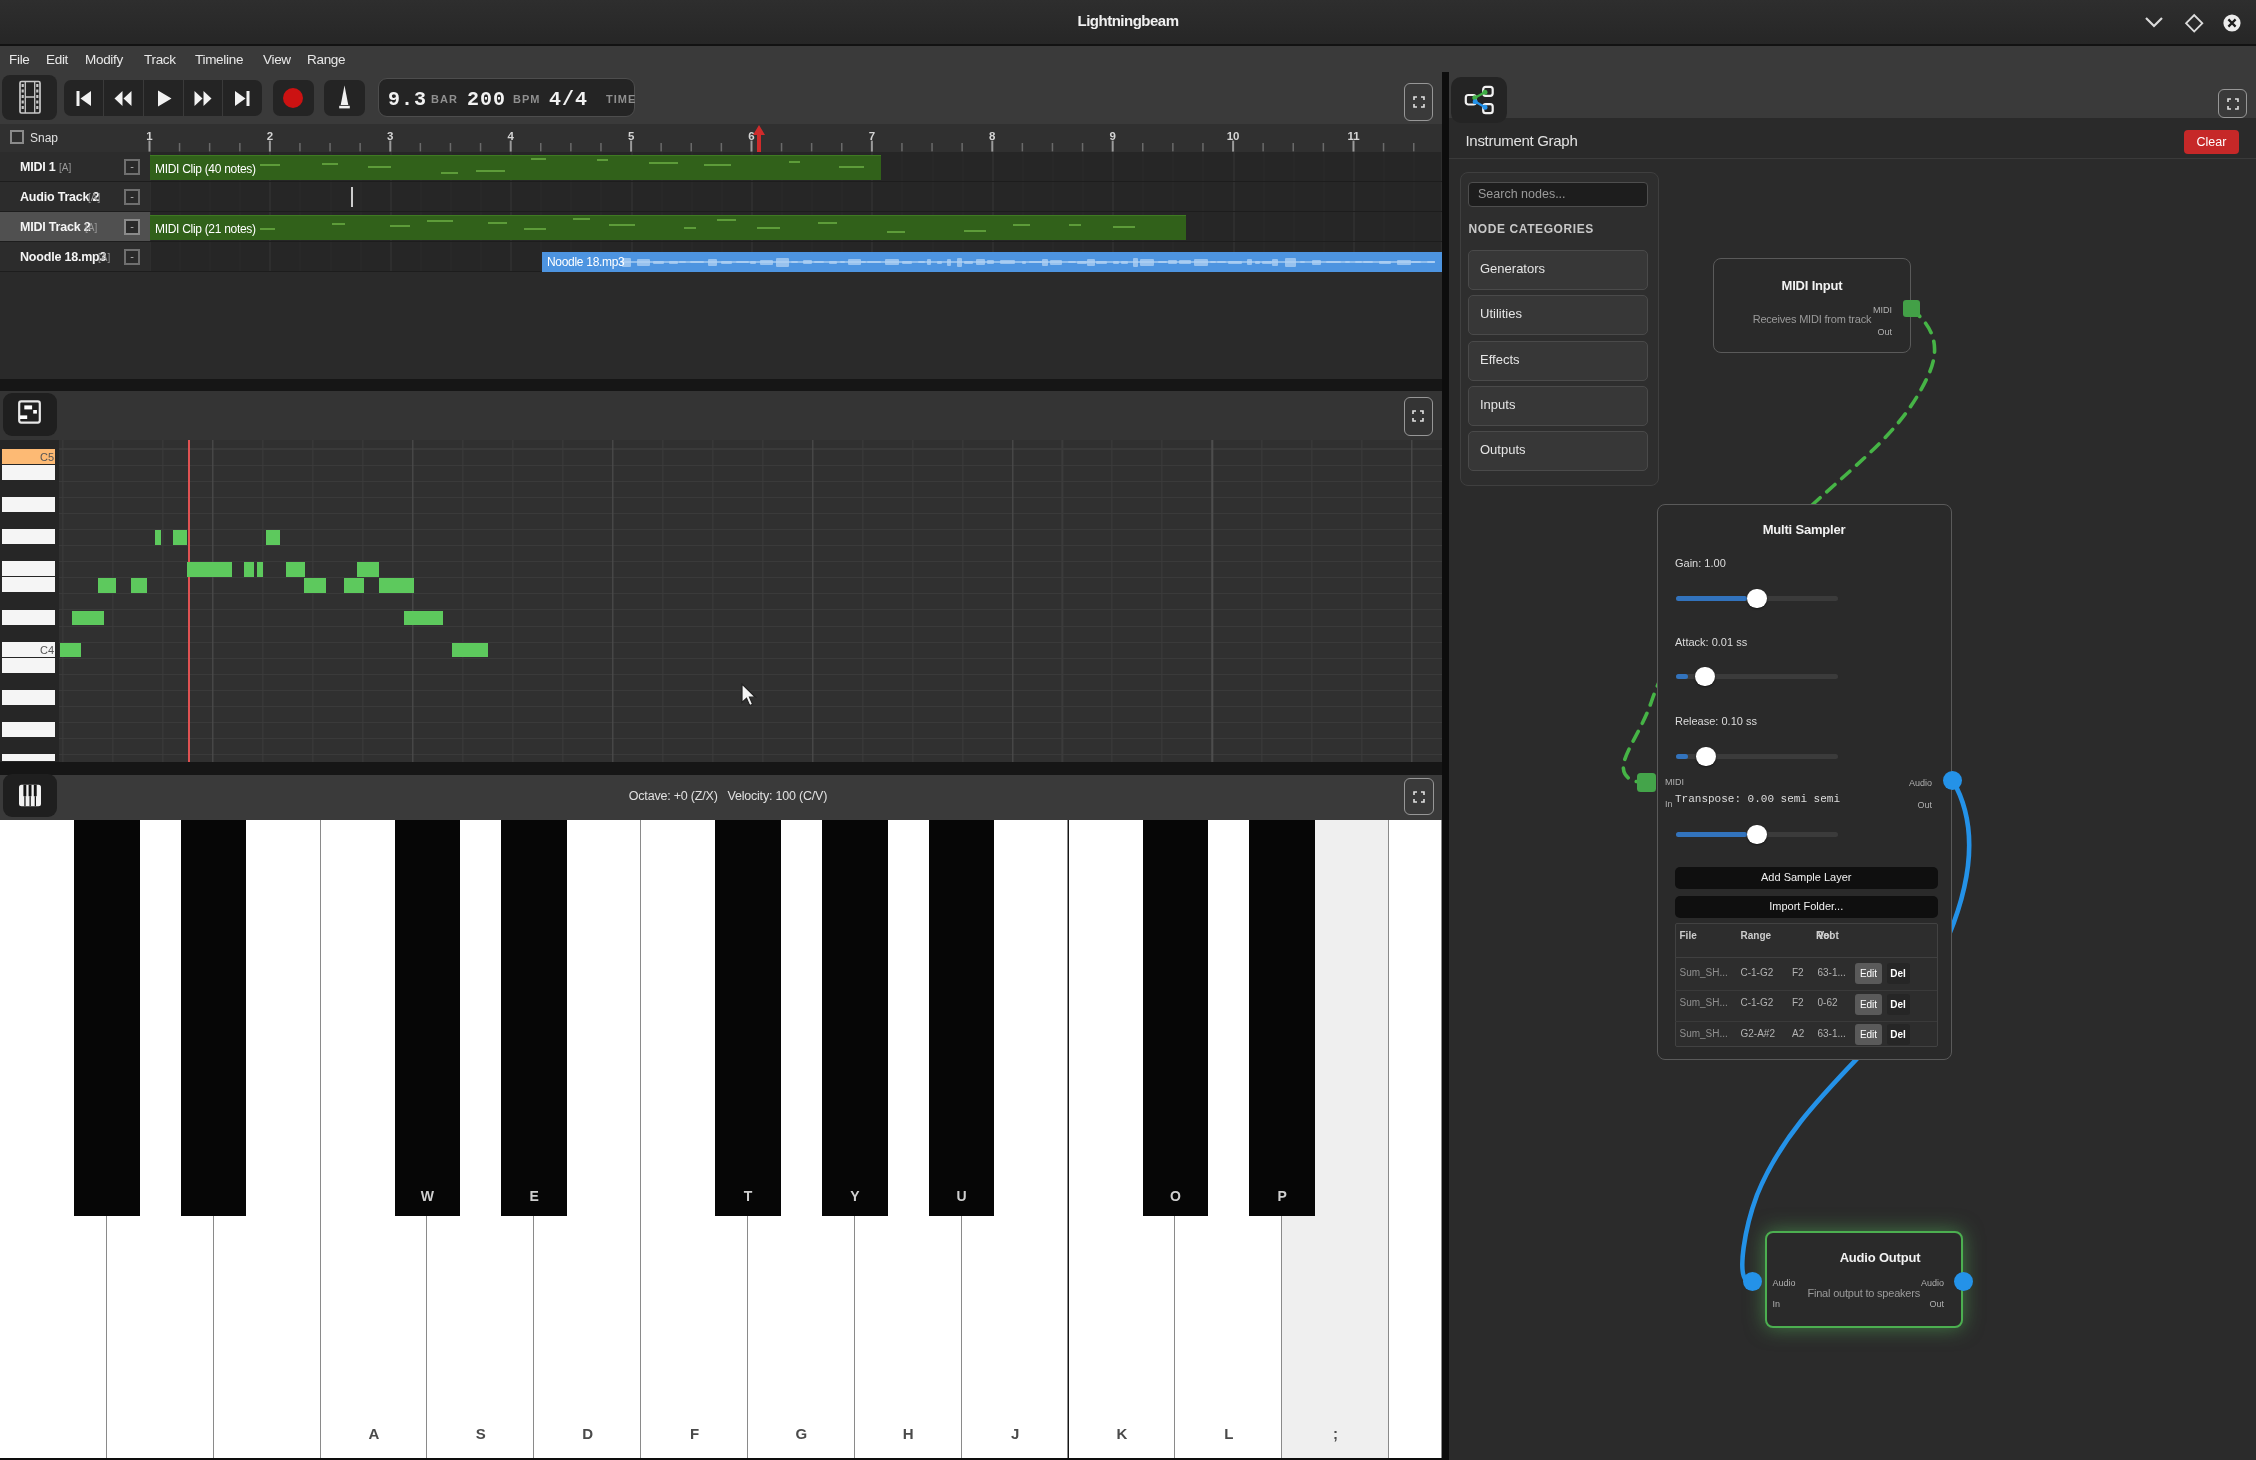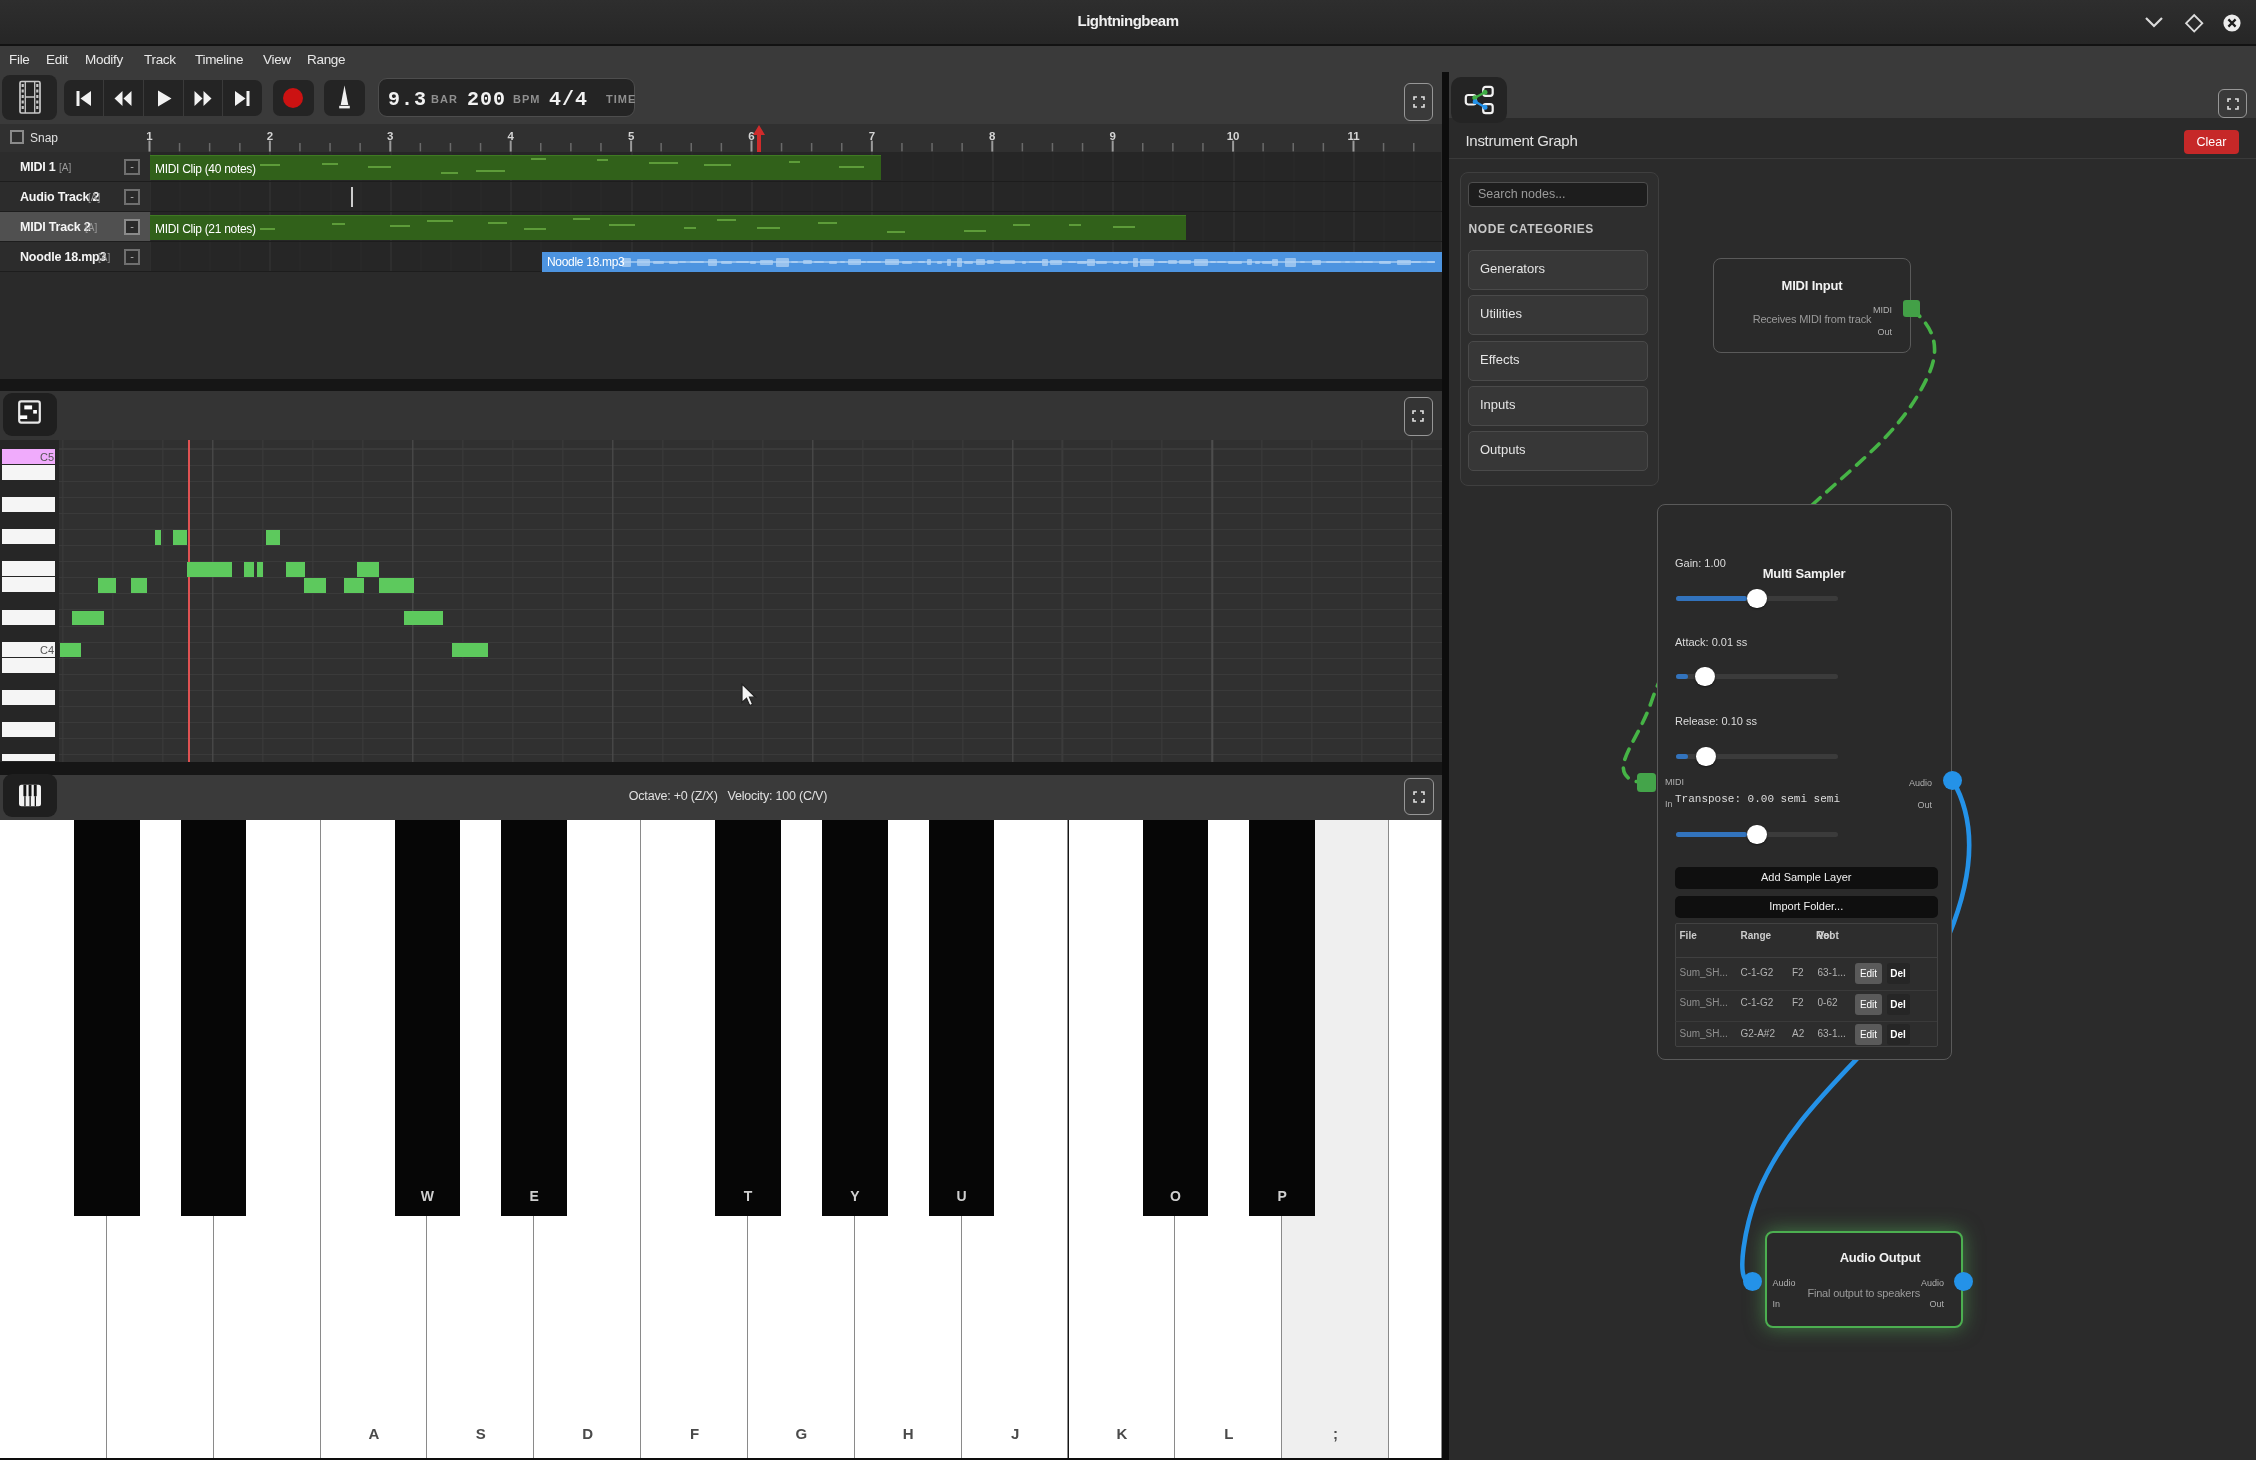--- a/index.html
+++ b/index.html
@@ -279,21 +279,21 @@
 <rect x="15.2" y="10" width="3.7" height="3.6" fill="#fff"></rect>
 <rect x="1.8" y="15.4" width="7.4" height="3.6" fill="#fff"></rect>
 </svg>
 <div style="position:absolute;left:1403.5px;top:396.5px;width:29.5px;height:39px;border:1.5px solid #979797;border-radius:6px;"></div>
 <svg class="a" style="left:1412.25px;top:410.0px" width="12" height="12" viewBox="0 0 12 12">
 <path d="M1 4 V1 H4 M8 1 H11 V4 M11 8 V11 H8 M4 11 H1 V8" fill="none" stroke="#e0e0e0" stroke-width="1.6"></path>
   </svg>
 <div style="position:absolute;left:59px;top:440px;width:1383px;height:322px;background-color:#303030;background-image:repeating-linear-gradient(90deg,#4d4d4d 0px,#4d4d4d 1px,transparent 1px,transparent 199.9px),repeating-linear-gradient(90deg,#3b3b3b 0px,#3b3b3b 1px,transparent 1px,transparent 49.975px),repeating-linear-gradient(180deg,#3a3a3a 0px,#3a3a3a 1px,transparent 1px,transparent 16.05px);background-position:153.3px 0,3.4px 0,0 9px;"></div>
 <div style="position:absolute;left:0px;top:440px;width:59px;height:322px;background:#262626;"></div>
 <div style="position:absolute;left:0px;top:440px;width:59px;height:322px;background:#262626;">
-    <div style="position:absolute;left:2px;top:9.0px;width:53px;height:15.05px;background:#f0abfc;position:absolute;">
+    <div style="position:absolute;left:2px;top:9.0px;width:53px;height:15.05px;background:#fdba74;position:absolute;">
       <div style="position:absolute;left:38px;top:2px;color:#555;font-size:11px;">C5</div>
     </div>
     <div style="position:absolute;left:2px;top:25.05000000000001px;width:53px;height:15.05px;background:#f5f5f5;position:absolute;"></div>
     <div style="position:absolute;left:2px;top:57.150000000000034px;width:53px;height:15.05px;background:#f5f5f5;position:absolute;"></div>
     <div style="position:absolute;left:2px;top:89.25px;width:53px;height:15.05px;background:#f5f5f5;position:absolute;"></div>
     <div style="position:absolute;left:2px;top:121.34999999999991px;width:53px;height:15.05px;background:#f5f5f5;position:absolute;"></div>
     <div style="position:absolute;left:2px;top:137.39999999999986px;width:53px;height:15.05px;background:#f5f5f5;position:absolute;"></div>
     <div style="position:absolute;left:2px;top:169.49999999999977px;width:53px;height:15.05px;background:#f5f5f5;position:absolute;"></div>
     <div style="position:absolute;left:2px;top:201.59999999999968px;width:53px;height:15.05px;background:#f5f5f5;position:absolute;">
       <div style="position:absolute;left:38px;top:2px;color:#555;font-size:11px;">C4</div>
@@ -430,21 +430,21 @@
 <path d="M 1911.5 309 C 1938 330, 1939 352, 1928 376 C 1903 430, 1862 459, 1810 507 C 1737 574, 1680 620, 1652 700 C 1640 736, 1617 760, 1625 774 C 1630 782, 1639 782.5, 1645.5 781.5" fill="none" stroke="#46b446" stroke-width="3.6" stroke-dasharray="11 9" stroke-linecap="round"></path>
 <path d="M 1952.5 780 C 1977 822, 1973 876, 1949 935 C 1910 1032, 1800 1088, 1757 1195 C 1744 1230, 1738 1272, 1746 1280 C 1749 1283, 1752 1282, 1754 1281.5" fill="none" stroke="#2492e8" stroke-width="4.6" stroke-linecap="round"></path>
 </svg>
 <div style="position:absolute;left:1713px;top:258px;width:198px;height:94.5px;background:#2a2a2a;border:1.5px solid #5a5a5a;border-radius:8px;"></div>
 <div style="position:absolute;left:1713px;top:278px;width:198px;height:18px;text-align:center;color:#f2f2f2;font-size:13px;font-weight:bold;letter-spacing:-0.2px;">MIDI Input</div>
 <div style="position:absolute;left:1713px;top:313px;width:198px;height:16px;text-align:center;color:#9a9a9a;font-size:11px;letter-spacing:-0.2px;">Receives MIDI from track</div>
 <div style="position:absolute;left:1856px;top:305px;width:36px;height:12px;text-align:right;color:#b0b0b0;font-size:9px;">MIDI</div>
 <div style="position:absolute;left:1856px;top:327px;width:36px;height:12px;text-align:right;color:#b0b0b0;font-size:9px;">Out</div>
 <div style="position:absolute;left:1903px;top:299.5px;width:17px;height:17px;background:#43a047;border-radius:3px;"></div>
 <div style="position:absolute;left:1656.5px;top:504px;width:295px;height:556px;background:#2a2a2a;border:1.5px solid #5a5a5a;border-radius:8px;"></div>
-<div style="position:absolute;left:1656.5px;top:522px;width:295px;height:18px;text-align:center;color:#f2f2f2;font-size:13px;font-weight:bold;letter-spacing:-0.2px;margin-top:44px;">Multi Sampler</div>
+<div style="position:absolute;left:1656.5px;top:522px;width:295px;height:18px;text-align:center;color:#f2f2f2;font-size:13px;font-weight:bold;letter-spacing:-0.2px;">Multi Sampler</div>
 <div style="position:absolute;left:1675px;top:557px;color:#dcdcdc;font-size:11px;">Gain: 1.00</div>
 <div style="position:absolute;left:1676px;top:596.2px;width:162px;height:5px;background:#3b3b3b;border-radius:2.5px;"></div>
 <div style="position:absolute;left:1676px;top:596.2px;width:71.3px;height:5px;background:#3273bd;border-radius:2.5px;"></div>
 <div style="position:absolute;left:1747.3px;top:589.0px;width:19.4px;height:19.4px;background:#fff;border-radius:50%;box-shadow:0 1px 2px rgba(0,0,0,.5);"></div>
 <div style="position:absolute;left:1675px;top:636px;color:#dcdcdc;font-size:11px;">Attack: 0.01 ss</div>
 <div style="position:absolute;left:1676px;top:674.2px;width:162px;height:5px;background:#3b3b3b;border-radius:2.5px;"></div>
 <div style="position:absolute;left:1676px;top:674.2px;width:11.5px;height:5px;background:#3273bd;border-radius:2.5px;"></div>
 <div style="position:absolute;left:1695.136px;top:667.0px;width:19.4px;height:19.4px;background:#fff;border-radius:50%;box-shadow:0 1px 2px rgba(0,0,0,.5);"></div>
 <div style="position:absolute;left:1675px;top:715px;color:#dcdcdc;font-size:11px;">Release: 0.10 ss</div>
 <div style="position:absolute;left:1676px;top:753.9px;width:162px;height:5px;background:#3b3b3b;border-radius:2.5px;"></div>

